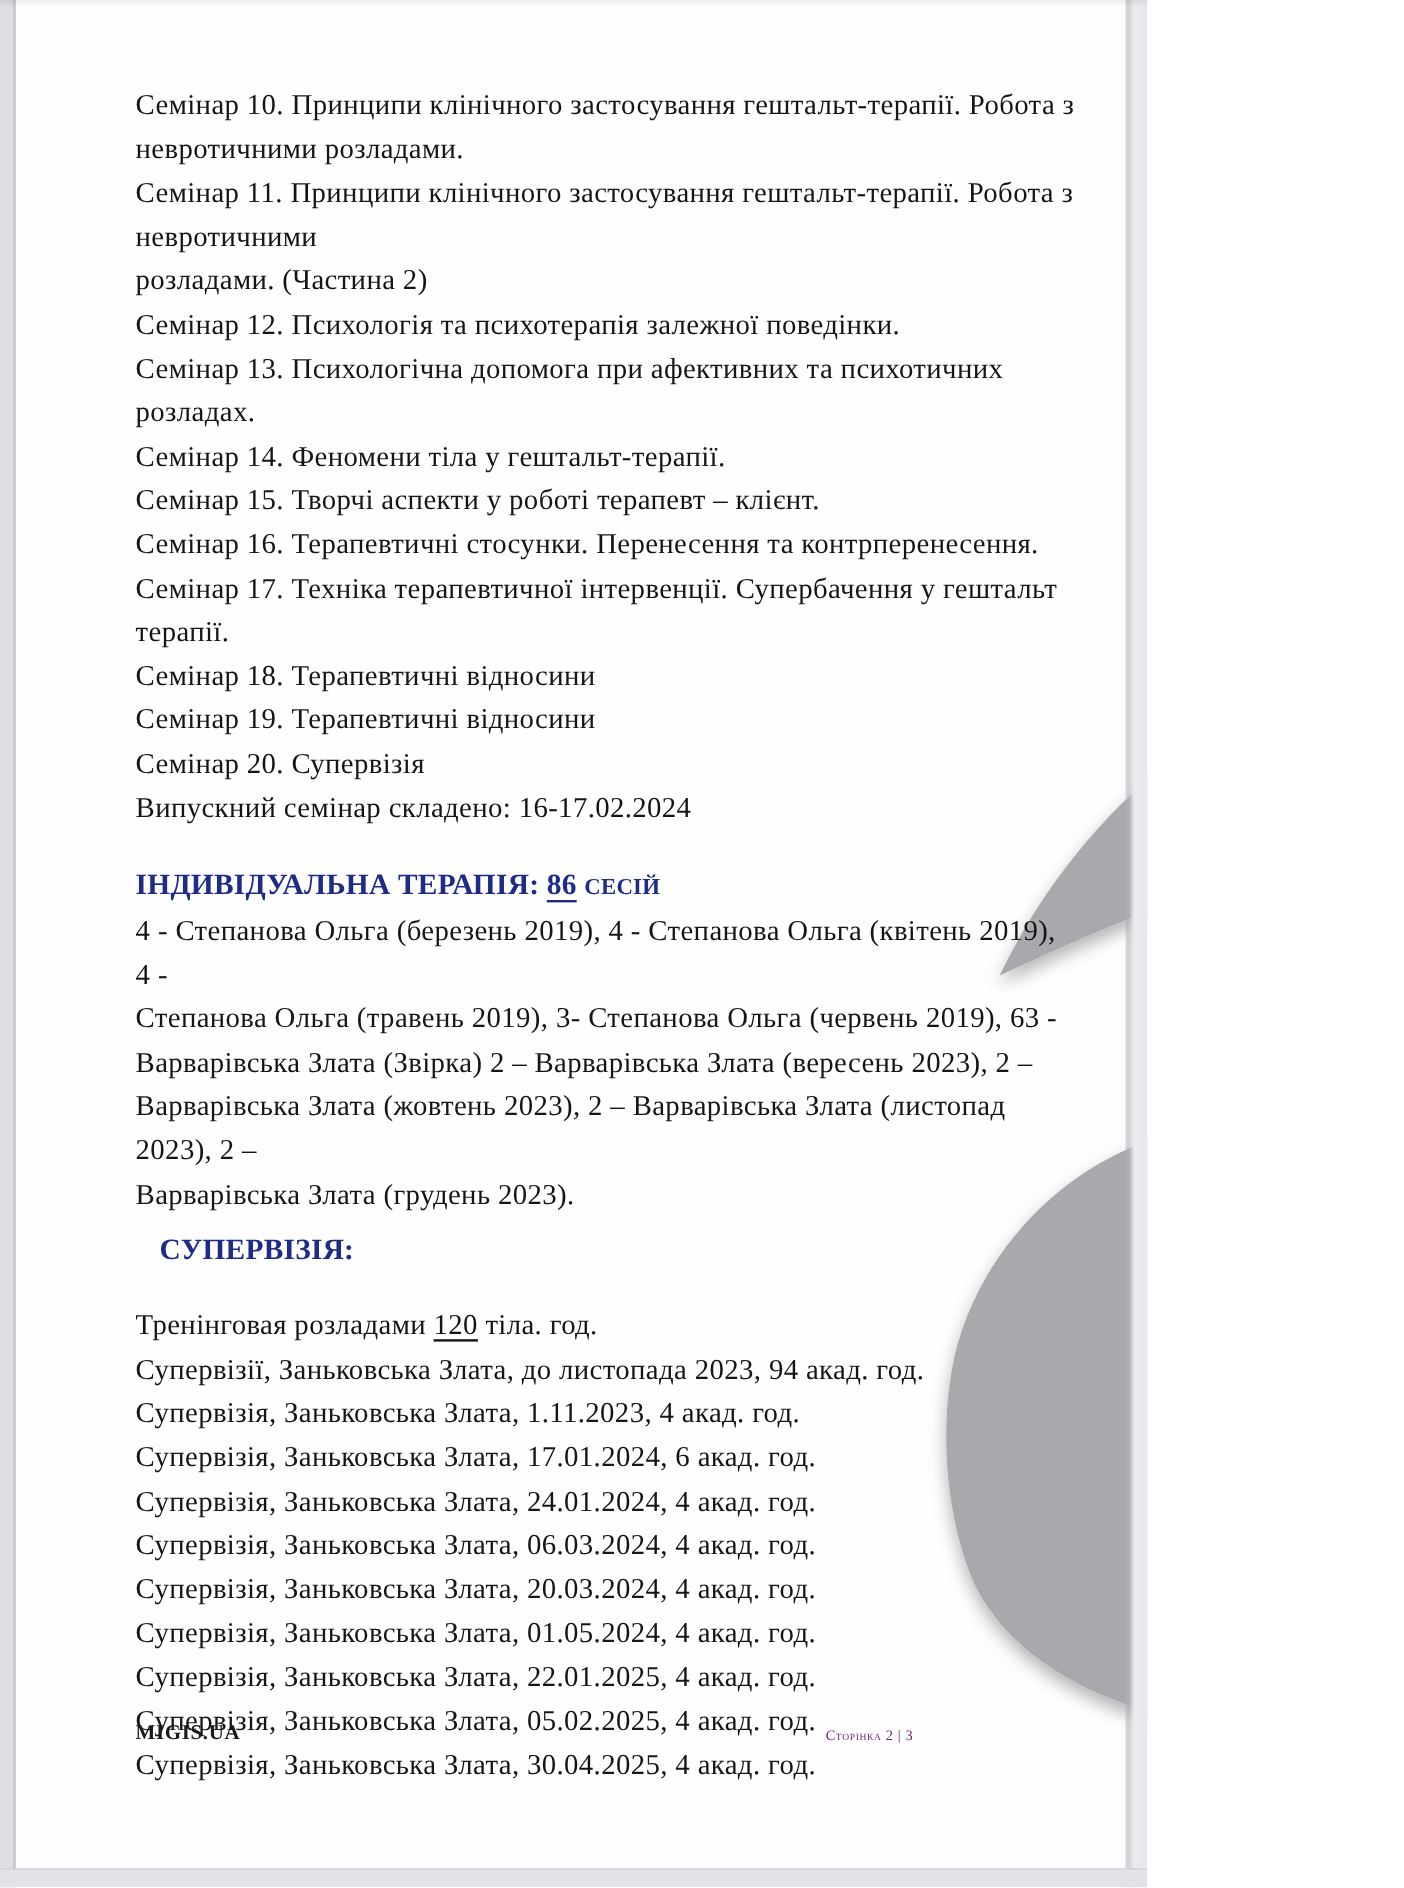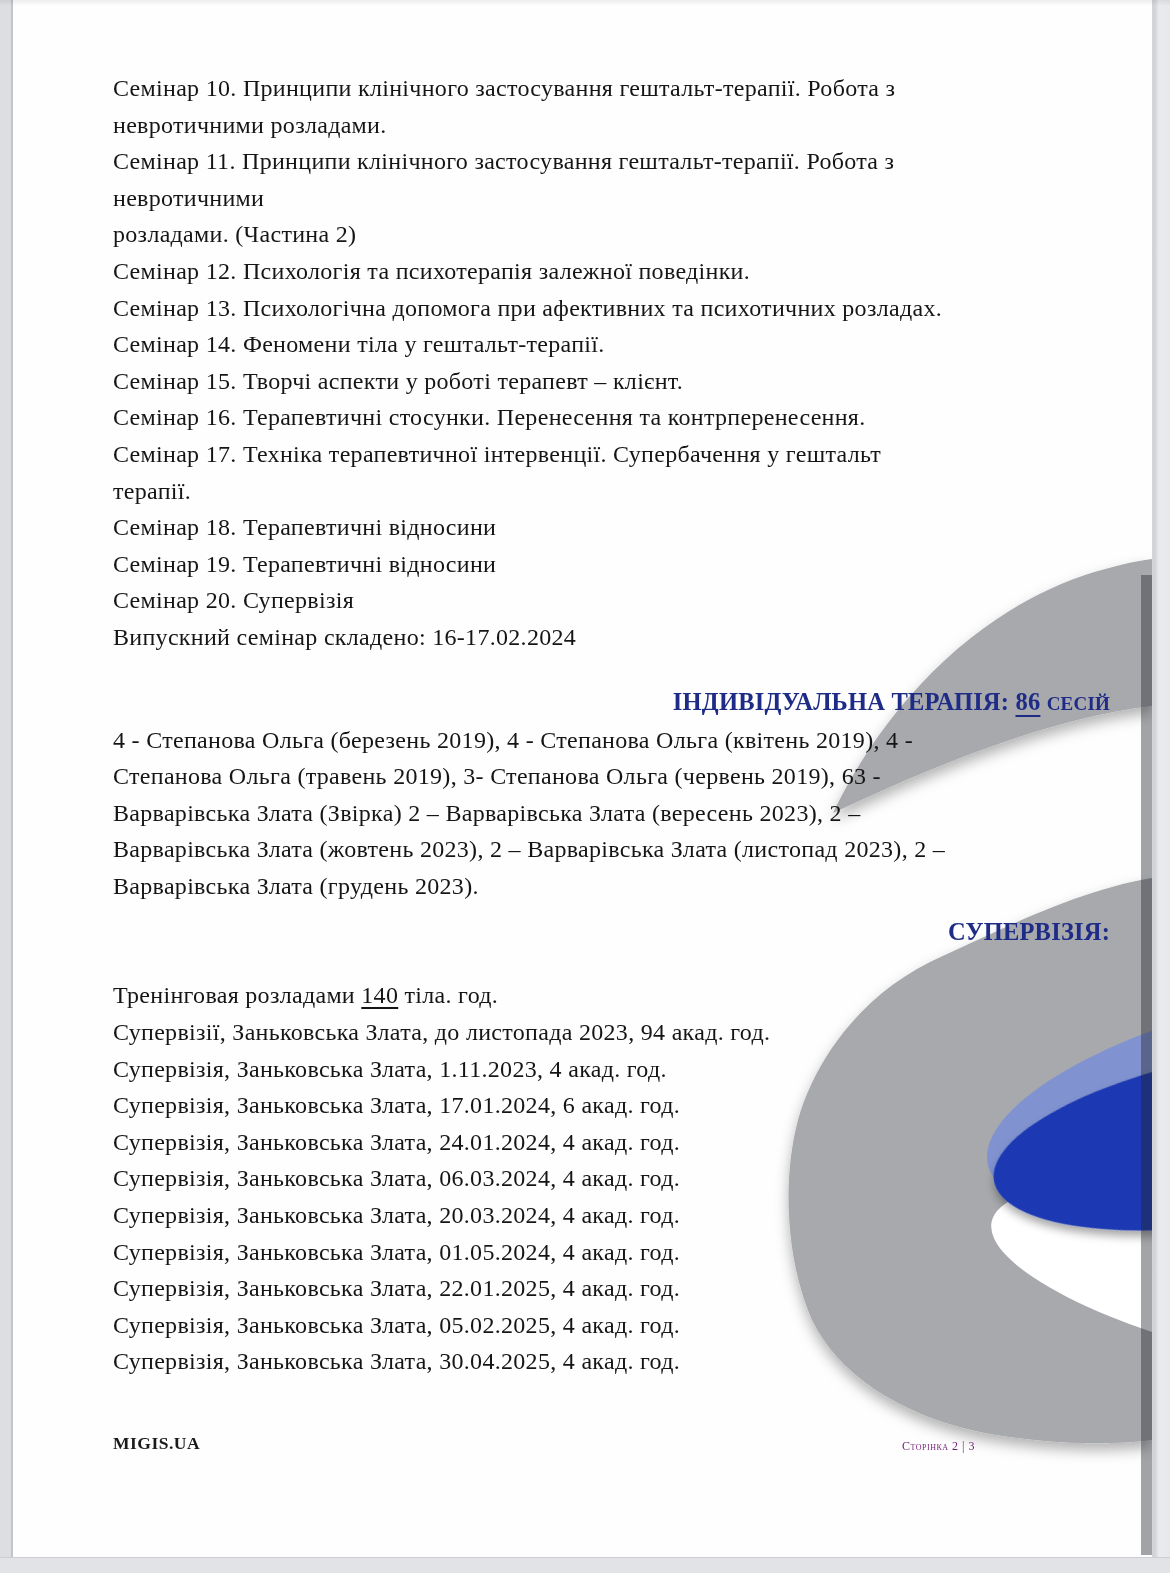--- a/index.html
+++ b/index.html
@@ -1,18 +1,18 @@
 <!DOCTYPE html>
 <html><head>
 <meta charset="utf-8">
 <style>
   html,body{margin:0;padding:0;background:#ffffff;}
   .page{
     position:relative;
-    width:1170px;height:1573px;
+    width:956px;height:1573px;
     background:#fefefe;
     overflow:hidden;
     font-family:"Liberation Serif","DejaVu Serif",serif;
     color:#151515;
   }
   
   .edge-left{
     position:absolute;left:0;top:0;bottom:0;width:11px;z-index:3;
     background:#dcdee2;border-right:2px solid #c2c4ca;
   }
@@ -31,21 +31,21 @@
   
   .watermark{position:absolute;left:0;top:0;z-index:0;}
   
   .content{
     position:absolute;left:113px;right:60px;top:70px;z-index:1;
     font-size:24px;line-height:36.6px;letter-spacing:.3px;
   }
   .block{white-space:pre-line;}
   h1,h2{
     font-size:24.5px;line-height:37px;font-weight:bold;
-    color:#1e2c87;margin:0;letter-spacing:.2px;text-align:right;
+    color:#1e2c87;margin:0;letter-spacing:.2px;
   }
   h1{margin-top:27px;}
   h2{margin-top:9px;margin-left:20px;}
   .sessions-count{
     text-decoration:underline;text-decoration-thickness:2px;text-underline-offset:5px;
   }
   .sessions-label{font-size:19px;}
   .training{margin-top:27px;}
   .u{
     text-decoration:underline;text-decoration-thickness:1.5px;text-underline-offset:4px;
@@ -134,21 +134,21 @@
     </h1>
 
     <div class="block">4 - Степанова Ольга (березень 2019), 4 - Степанова Ольга (квітень 2019), 4 -
 Степанова Ольга (травень 2019), 3- Степанова Ольга (червень 2019), 63 -
 Варварівська Злата (Звірка) 2 – Варварівська Злата (вересень 2023), 2 –
 Варварівська Злата (жовтень 2023), 2 – Варварівська Злата (листопад 2023), 2 –
 Варварівська Злата (грудень 2023).</div>
 
     <h2>СУПЕРВІЗІЯ:</h2>
 
-    <div class="training"><span>Тренінговая розладами </span><span class="u">140</span><span> тіла. год.</span></div>
+    <div class="training"><span>Тренінговая розладами </span><span class="u">120</span><span> тіла. год.</span></div>
 
     <div class="block">Супервізії, Заньковська Злата, до листопада 2023, 94 акад. год.
 Супервізія, Заньковська Злата, 1.11.2023, 4 акад. год.
 Супервізія, Заньковська Злата, 17.01.2024, 6 акад. год.
 Супервізія, Заньковська Злата, 24.01.2024, 4 акад. год.
 Супервізія, Заньковська Злата, 06.03.2024, 4 акад. год.
 Супервізія, Заньковська Злата, 20.03.2024, 4 акад. год.
 Супервізія, Заньковська Злата, 01.05.2024, 4 акад. год.
 Супервізія, Заньковська Злата, 22.01.2025, 4 акад. год.
 Супервізія, Заньковська Злата, 05.02.2025, 4 акад. год.

